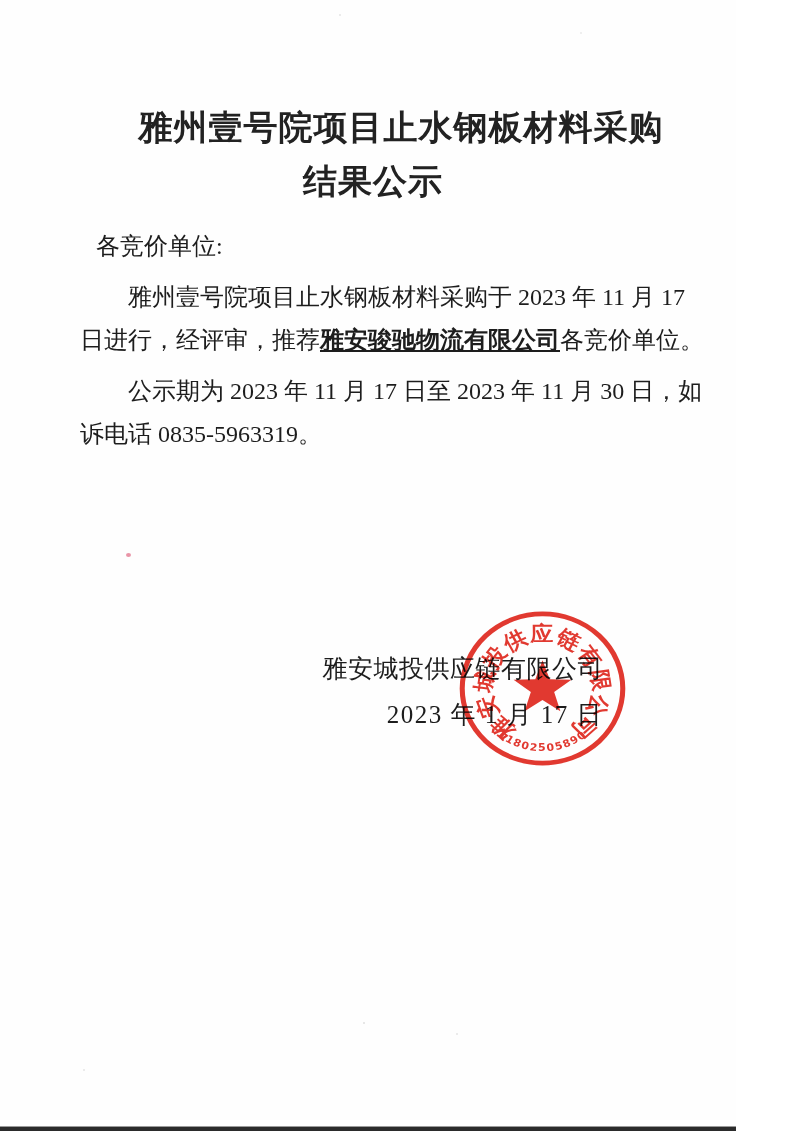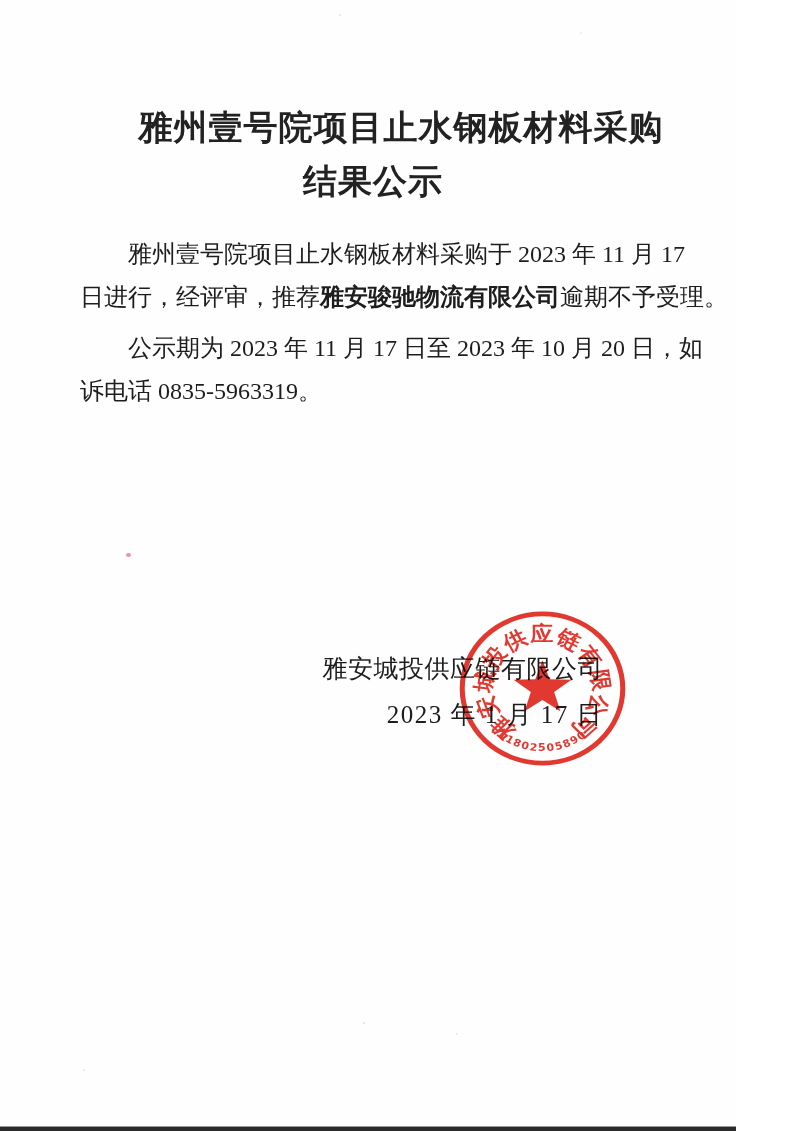--- a/index.html
+++ b/index.html
@@ -35,21 +35,21 @@
     left: 80px;
     top: 225px;
     width: 645px;
     font-size: 24px;
     line-height: 43px;
     white-space: nowrap;
   }
   .line { height: 43px; }
   .salutation { padding-left: 16px; }
   .indent { padding-left: 48px; margin-top: 8px; }
-  .bold { font-weight: bold; }
+  .bold { font-weight: bold; text-decoration: underline; }
   .signature {
     position: absolute;
     top: 652px;
     right: 133px;
     text-align: right;
     font-size: 25px;
     z-index: 1;
     white-space: nowrap;
   }
   .sig-company { line-height: 34px; margin-bottom: 14px; letter-spacing: 0.5px; }
@@ -94,26 +94,27 @@
 </head>
 <body>
 
 <div class="page">
 
   <h1 class="title-line title-line1">雅州壹号院项目止水钢板材料采购</h1>
 
   <h1 class="title-line title-line2">结果公示</h1>
 
   <div class="doc-body">
+    <div class="line salutation">各竞价单位:</div>
 
     <div class="line indent">雅州壹号院项目止水钢板材料采购于 2023 年 11 月 17</div>
 
-    <div class="line"><span>日进行，经评审，推荐</span><span class="bold">雅安骏驰物流有限公司</span><span>逾期不予受理。</span></div>
+    <div class="line"><span>日进行，经评审，推荐</span><span class="bold">雅安骏驰物流有限公司</span><span>各竞价单位。</span></div>
 
-    <div class="line indent">公示期为 2023 年 11 月 17 日至 2023 年 10 月 20 日，如</div>
+    <div class="line indent">公示期为 2023 年 11 月 17 日至 2023 年 11 月 30 日，如</div>
 
 
     <div class="line">诉电话 0835-5963319。</div>
   </div>
 
   <div class="signature">
     <div class="sig-company">雅安城投供应链有限公司</div>
     <div class="sig-date">2023 年 1 月 17 日</div>
   </div>
 

